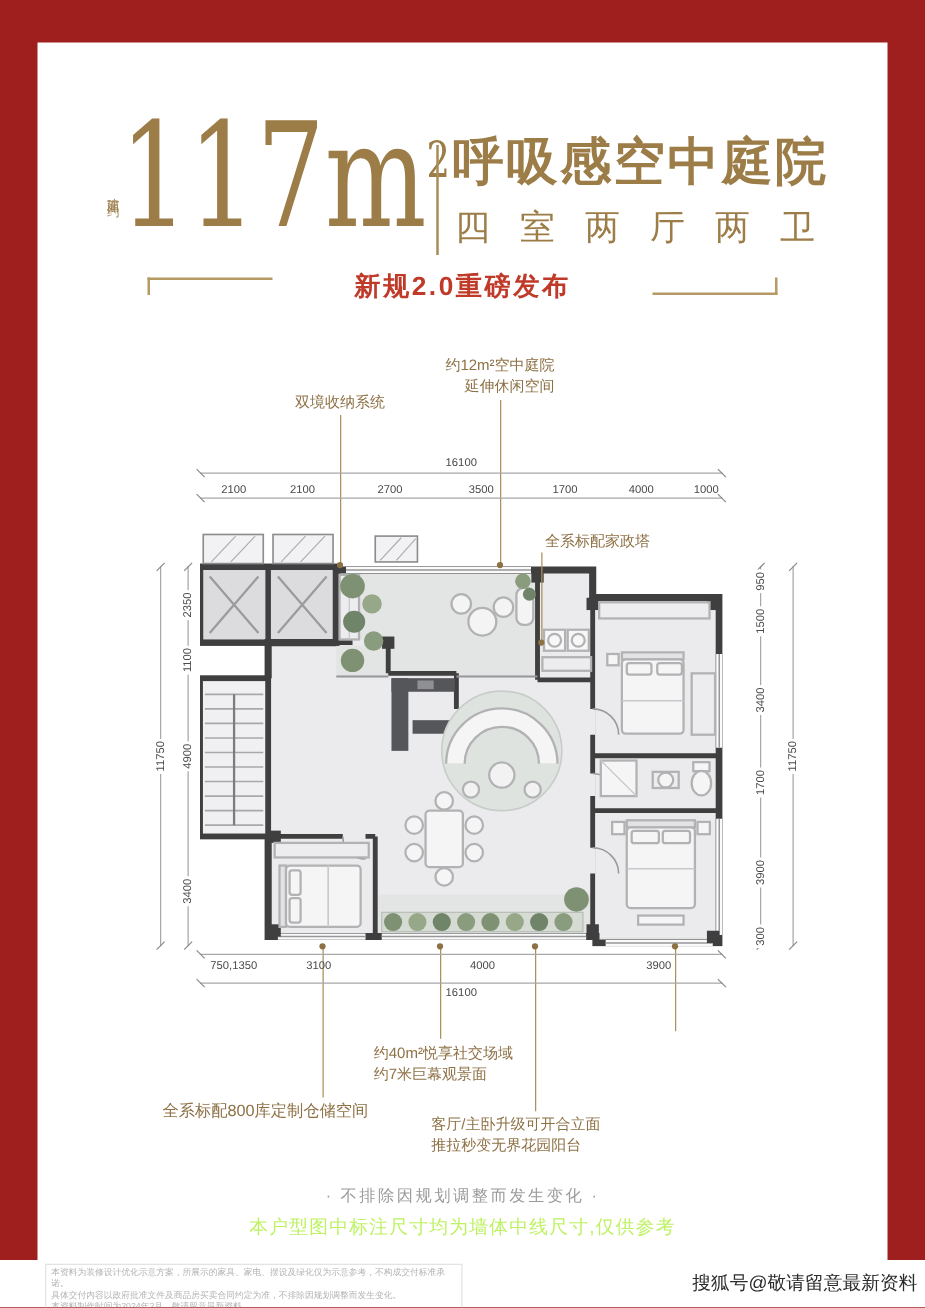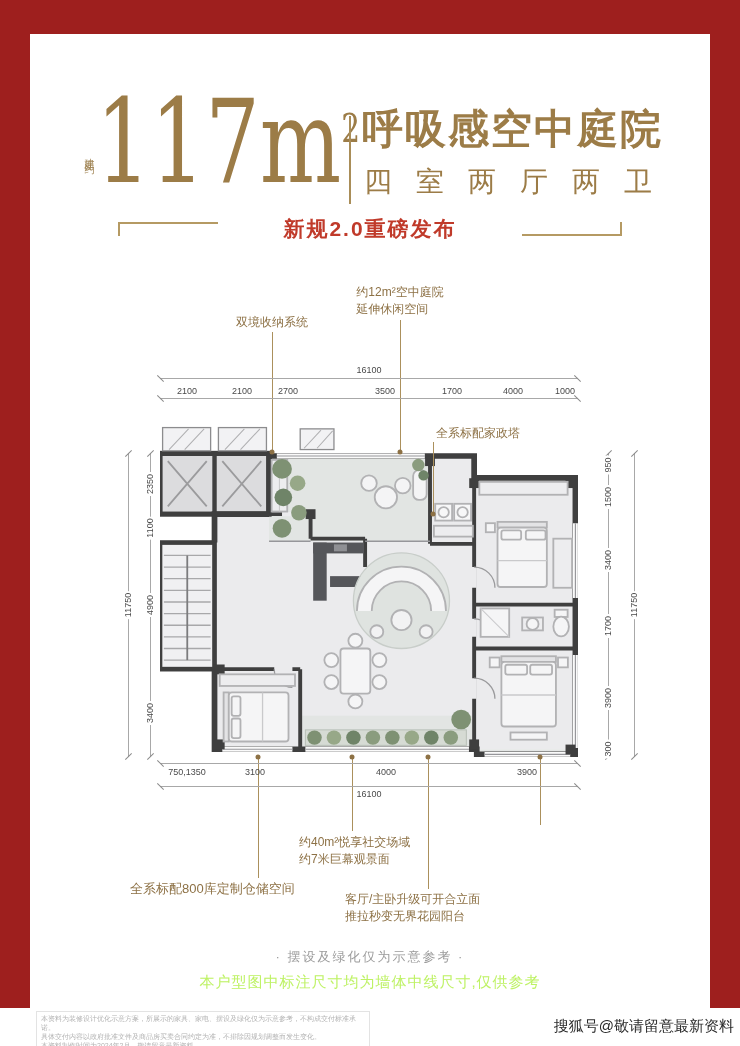--- a/index.html
+++ b/index.html
@@ -30,21 +30,21 @@
   .orn-right { left:522px; top:222px; width:100px; height:14px;
     border-bottom:2px solid #b59a63; border-right:2px solid #b59a63; }
   .banner-text { left:370px; top:229px; transform:translate(-50%,-50%); font-size:21px; font-weight:600;
     color:#c03a2a; letter-spacing:2px; white-space:nowrap; }
 
   
   .plan-svg { left:160px; top:425px; width:418px; height:332px; }
 
   
   .anno { position:absolute; color:#8d7145; font-size:12px; line-height:17px; white-space:nowrap; }
-  .anno.center { transform:translate(-50%,-50%); text-align:left; }
+  .anno.center { transform:translate(-50%,-50%); text-align:right; }
   .leader { position:absolute; width:1px; background:#ab905c; }
   .ldot { position:absolute; width:5px; height:5px; border-radius:50%; background:#8d7145;
     transform:translate(-50%,-50%); }
 
   
   .dimline { position:absolute; background:#a8a8a8; }
   .dimline-h::before, .dimline-h::after { content:""; position:absolute; width:9px; height:1px;
     background:#8a8a8a; top:0; transform:rotate(45deg); }
   .dimline-h::before { left:-4px; } .dimline-h::after { right:-4px; }
   .dimline-v::before, .dimline-v::after { content:""; position:absolute; width:1px; height:9px;
@@ -269,21 +269,21 @@
   <div class="dimline dimline-h" style="left:160px;top:763px;width:418px;height:1px"></div>
   <div class="dimline dimline-h" style="left:160px;top:786px;width:418px;height:1px"></div>
   <div class="dimline dimline-v" style="left:128px;top:453px;width:1px;height:304px"></div>
   <div class="dimline dimline-v" style="left:150px;top:453px;width:1px;height:304px"></div>
   <div class="dimline dimline-v" style="left:608px;top:453px;width:1px;height:304px"></div>
   <div class="dimline dimline-v" style="left:634px;top:453px;width:1px;height:304px"></div>
 
   <span class="dim" style="left:369px;top:370px">16100</span>
   <span class="dim" style="left:187px;top:391px">2100</span>
   <span class="dim" style="left:242px;top:391px">2100</span>
-  <span class="dim" style="left:288px;top:391px">2700</span>
+  <span class="dim" style="left:312px;top:391px">2700</span>
   <span class="dim" style="left:385px;top:391px">3500</span>
   <span class="dim" style="left:452px;top:391px">1700</span>
   <span class="dim" style="left:513px;top:391px">4000</span>
   <span class="dim" style="left:565px;top:391px">1000</span>
 
   <span class="dim" style="left:187px;top:772px">750,1350</span>
   <span class="dim" style="left:255px;top:772px">3100</span>
   <span class="dim" style="left:386px;top:772px">4000</span>
   <span class="dim" style="left:527px;top:772px">3900</span>
   <span class="dim" style="left:369px;top:794px">16100</span>
@@ -295,21 +295,21 @@
   <span class="dim dim-v" style="left:150px;top:713px">3400</span>
 
   <span class="dim dim-v" style="left:608px;top:465px">950</span>
   <span class="dim dim-v" style="left:608px;top:497px">1500</span>
   <span class="dim dim-v" style="left:608px;top:560px">3400</span>
   <span class="dim dim-v" style="left:608px;top:626px">1700</span>
   <span class="dim dim-v" style="left:608px;top:698px">3900</span>
   <span class="dim dim-v" style="left:608px;top:749px">300</span>
   <span class="dim dim-v" style="left:634px;top:605px">11750</span>
 
-  <div class="abs concept">· 摆设及绿化仅为示意参考 ·</div>
+  <div class="abs concept">· 不排除因规划调整而发生变化 ·</div>
   <div class="abs dimnote">本户型图中标注尺寸均为墙体中线尺寸,仅供参考</div>
 
   <div class="footer-strip"></div>
   <div class="abs legal">
     <div>本资料为装修设计优化示意方案，所展示的家具、家电、摆设及绿化仅为示意参考，不构成交付标准承诺。</div>
     <div>具体交付内容以政府批准文件及商品房买卖合同约定为准，不排除因规划调整而发生变化。</div>
     <div>本资料制作时间为2024年2月，敬请留意最新资料。</div>
   </div>
   <div class="abs watermark">搜狐号@敬请留意最新资料</div>
 </div>

